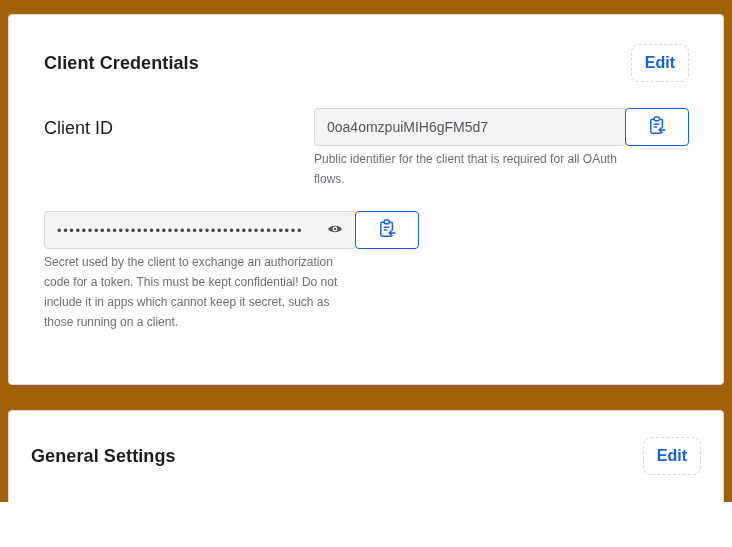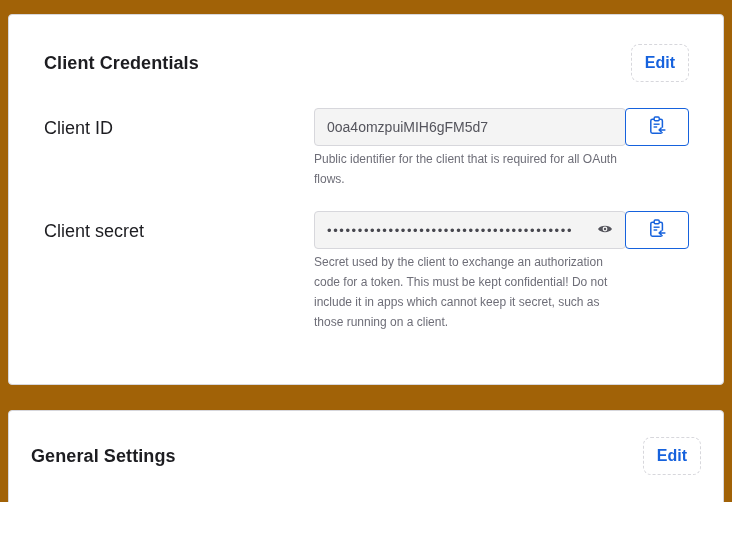--- a/index.html
+++ b/index.html
@@ -154,21 +154,20 @@
               </svg>
             </span>
           </button>
         </div>
         <p class="field-desc">Public identifier for the client that is required for all OAuth
 flows.</p>
       </div>
     </div>
 
     <div class="row row-client-secret">
-      <div class="field-label">Client secret</div>
       <div class="field-col">
         <div class="input-group">
           <div class="text-input">
             <span class="input-value masked-value">••••••••••••••••••••••••••••••••••••••••</span>
             <button class="eye-btn">
               <span>
                 <svg width="16" height="12" viewBox="0 0 16 12">
                   <path d="M1 6 C3.6 1.8, 12.4 1.8, 15 6 C12.4 10.2, 3.6 10.2, 1 6 Z" fill="#54545c"></path>
                   <circle cx="8" cy="6" r="2.4" fill="#f4f4f4"></circle>
                   <circle cx="8" cy="6" r="1.2" fill="#54545c"></circle>

